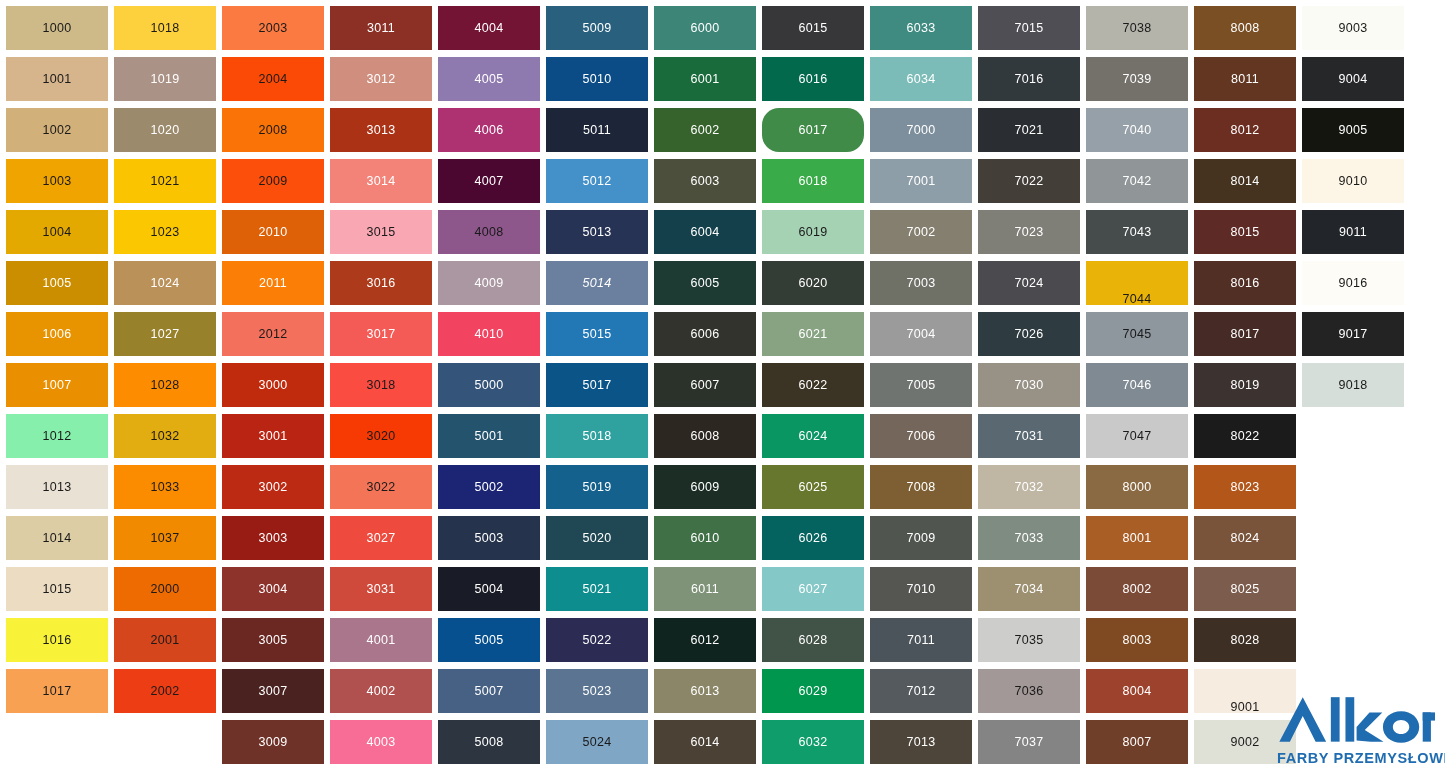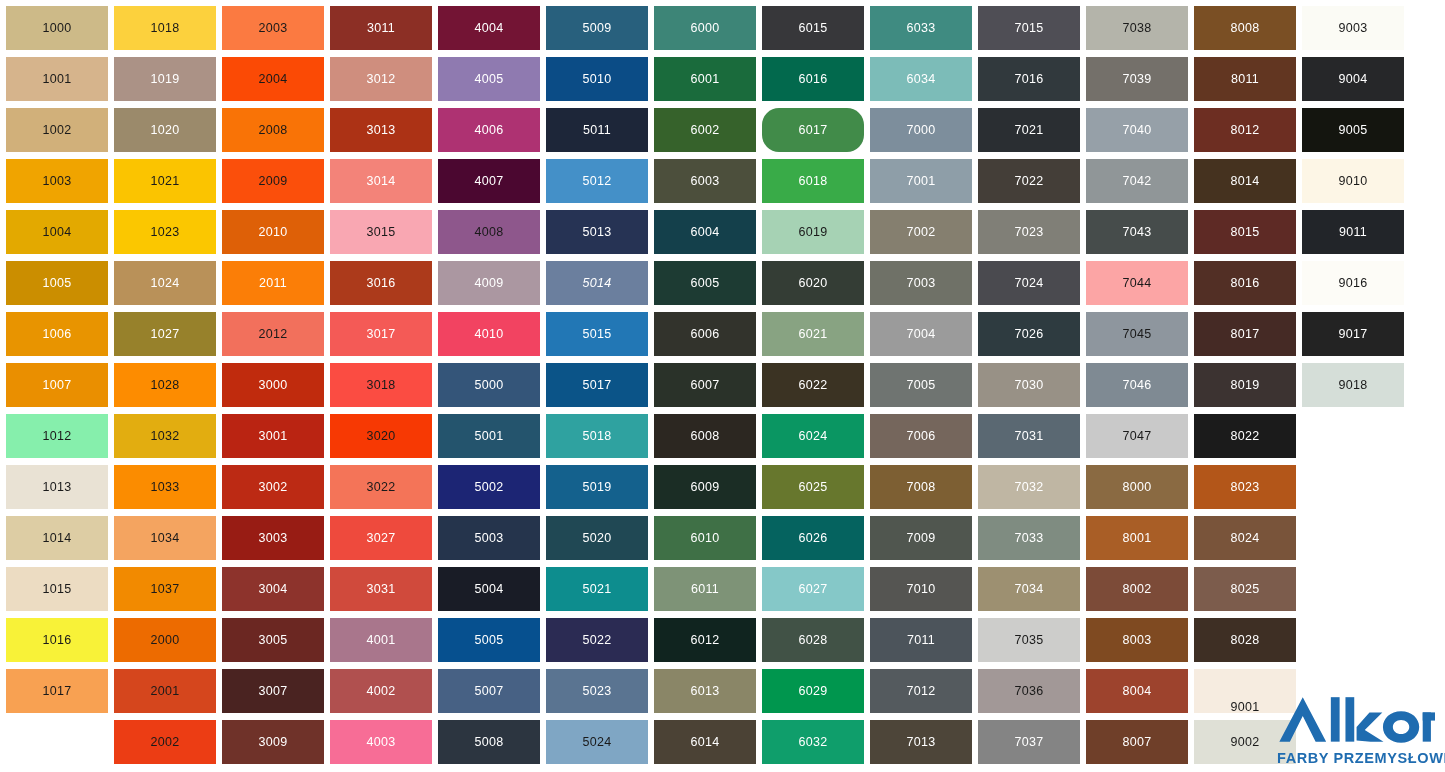--- a/index.html
+++ b/index.html
@@ -146,23 +146,20 @@
         </div>
         <div class="swatch" style="background-color: rgb(253, 140, 0);">
           <span class="swatch-label" style="color: rgb(26, 26, 26);">1028</span>
         </div>
         <div class="swatch" style="background-color: rgb(226, 173, 16);">
           <span class="swatch-label" style="color: rgb(26, 26, 26);">1032</span>
         </div>
         <div class="swatch" style="background-color: rgb(251, 140, 0);">
           <span class="swatch-label" style="color: rgb(26, 26, 26);">1033</span>
         </div>
-        <div class="swatch" style="background-color: rgb(244, 164, 96);">
-          <span class="swatch-label" style="color: rgb(26, 26, 26);">1034</span>
-        </div>
         <div class="swatch" style="background-color: rgb(242, 138, 0);">
           <span class="swatch-label" style="color: rgb(26, 26, 26);">1037</span>
         </div>
         <div class="swatch" style="background-color: rgb(237, 107, 0);">
           <span class="swatch-label" style="color: rgb(26, 26, 26);">2000</span>
         </div>
         <div class="swatch" style="background-color: rgb(213, 70, 29);">
           <span class="swatch-label" style="color: rgb(26, 26, 26);">2001</span>
         </div>
         <div class="swatch" style="background-color: rgb(236, 61, 20);">
@@ -554,21 +551,21 @@
         </div>
         <div class="swatch" style="background-color: rgb(150, 160, 168);">
           <span class="swatch-label" style="color: rgb(255, 255, 255);">7040</span>
         </div>
         <div class="swatch" style="background-color: rgb(144, 150, 152);">
           <span class="swatch-label" style="color: rgb(255, 255, 255);">7042</span>
         </div>
         <div class="swatch" style="background-color: rgb(70, 76, 75);">
           <span class="swatch-label" style="color: rgb(255, 255, 255);">7043</span>
         </div>
-        <div class="swatch" style="background-color: #fca5a5;">
+        <div class="swatch" style="background-color: #eab308; align-items: flex-end;">
           <span class="swatch-label" style="color: rgb(26, 26, 26);">7044</span>
         </div>
         <div class="swatch" style="background-color: rgb(142, 150, 158);">
           <span class="swatch-label" style="color: rgb(26, 26, 26);">7045</span>
         </div>
         <div class="swatch" style="background-color: rgb(127, 138, 147);">
           <span class="swatch-label" style="color: rgb(255, 255, 255);">7046</span>
         </div>
         <div class="swatch" style="background-color: rgb(201, 201, 201);">
           <span class="swatch-label" style="color: rgb(26, 26, 26);">7047</span>

